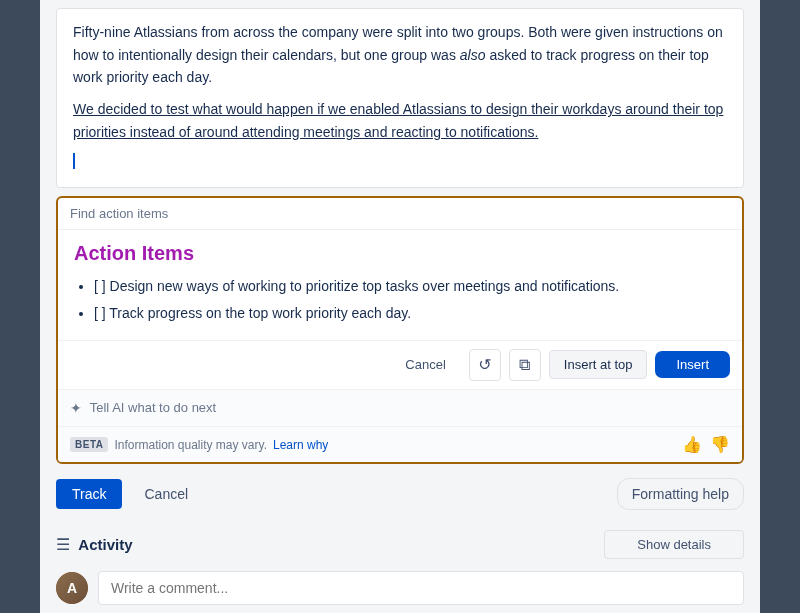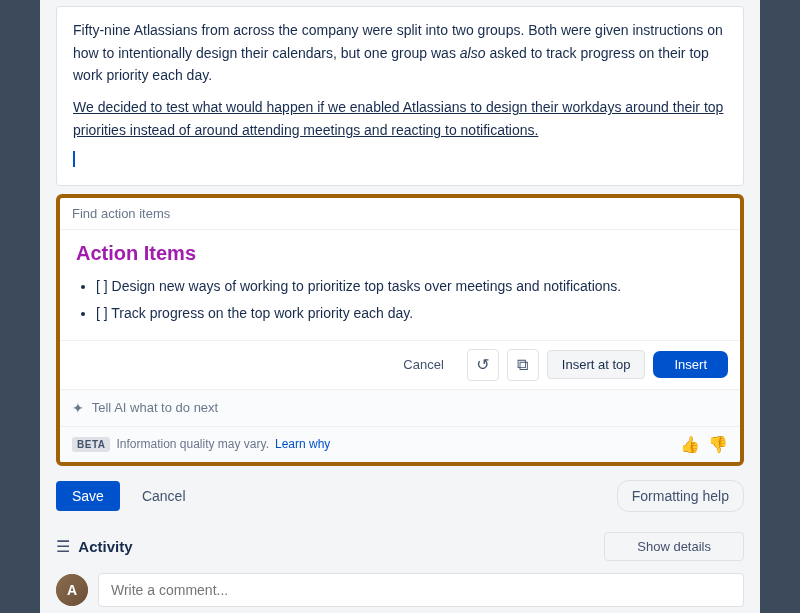--- a/index.html
+++ b/index.html
@@ -40,21 +40,21 @@
     .editor-text em {
       font-style: italic;
     }
     .cursor-line {
       width: 2px;
       height: 16px;
       background: #0052cc;
       display: inline-block;
     }
     .ai-panel {
-      border: 4px solid #a16207;
+      border: 2px solid #a16207;
       border-radius: 6px;
       margin: 8px 16px 4px 16px;
       background: #ffffff;
       overflow: hidden;
     }
     .ai-header {
       padding: 8px 12px;
       font-size: 13px;
       color: #6b778c;
       border-bottom: 1px solid #f0f0f0;
@@ -148,21 +148,21 @@
     .ai-beta-bar {
       padding: 8px 12px;
       display: flex;
       align-items: center;
       justify-content: space-between;
       background: #fafbfc;
       border-top: 1px solid #f0f0f0;
     }
     .beta-left {
       display: flex;
-      align-items: center;
+      align-items: flex-end;
       gap: 6px;
       font-size: 12px;
       color: #6b778c;
     }
     .beta-badge {
       background: #dfe1e6;
       color: #42526e;
       font-size: 10px;
       font-weight: 700;
       padding: 2px 5px;
@@ -347,21 +347,21 @@
       </div>
       <div class="feedback-icons">
         <button class="feedback-icon" title="Helpful">👍</button>
         <button class="feedback-icon" title="Not helpful">👎</button>
       </div>
     </div>
   </div>
 
   <div class="editor-footer">
     <div class="footer-left">
-      <button class="btn-save">Save</button>
+      <button class="btn-save">Track</button>
       <button class="btn-footer-cancel">Cancel</button>
     </div>
     <button class="btn-formatting">Formatting help</button>
   </div>
 
   <div class="activity-section">
     <div class="activity-header">
       <div class="activity-title-row">
         <span class="activity-icon">☰</span>
         <span class="activity-title">Activity</span>

